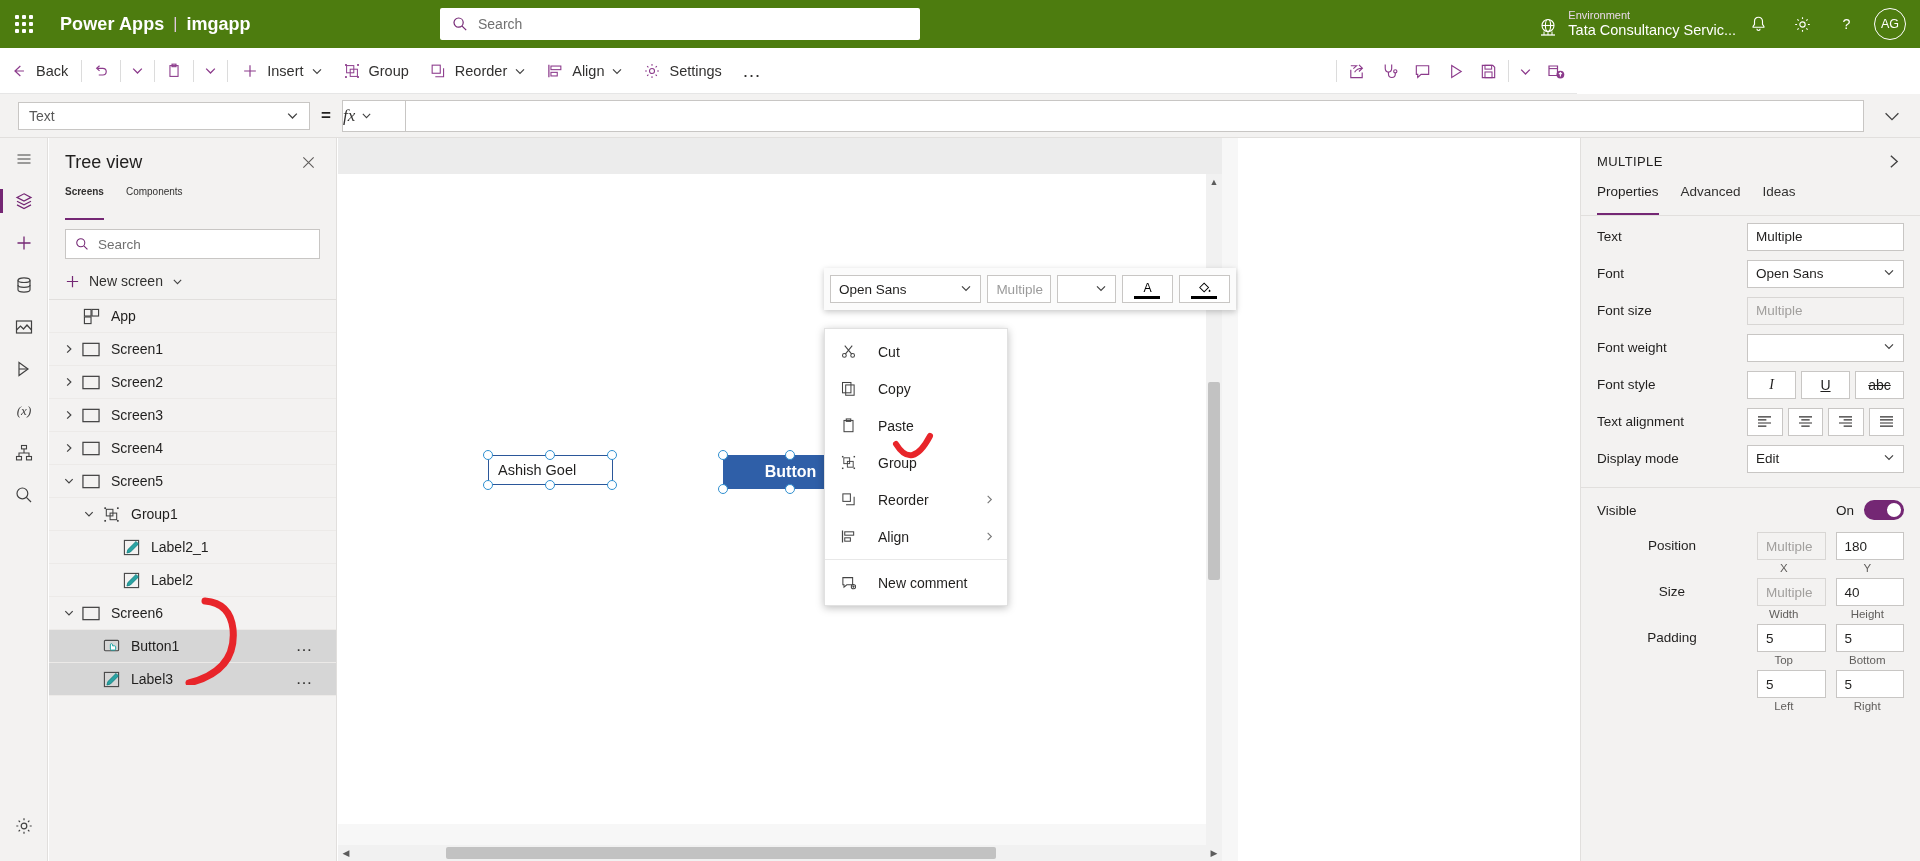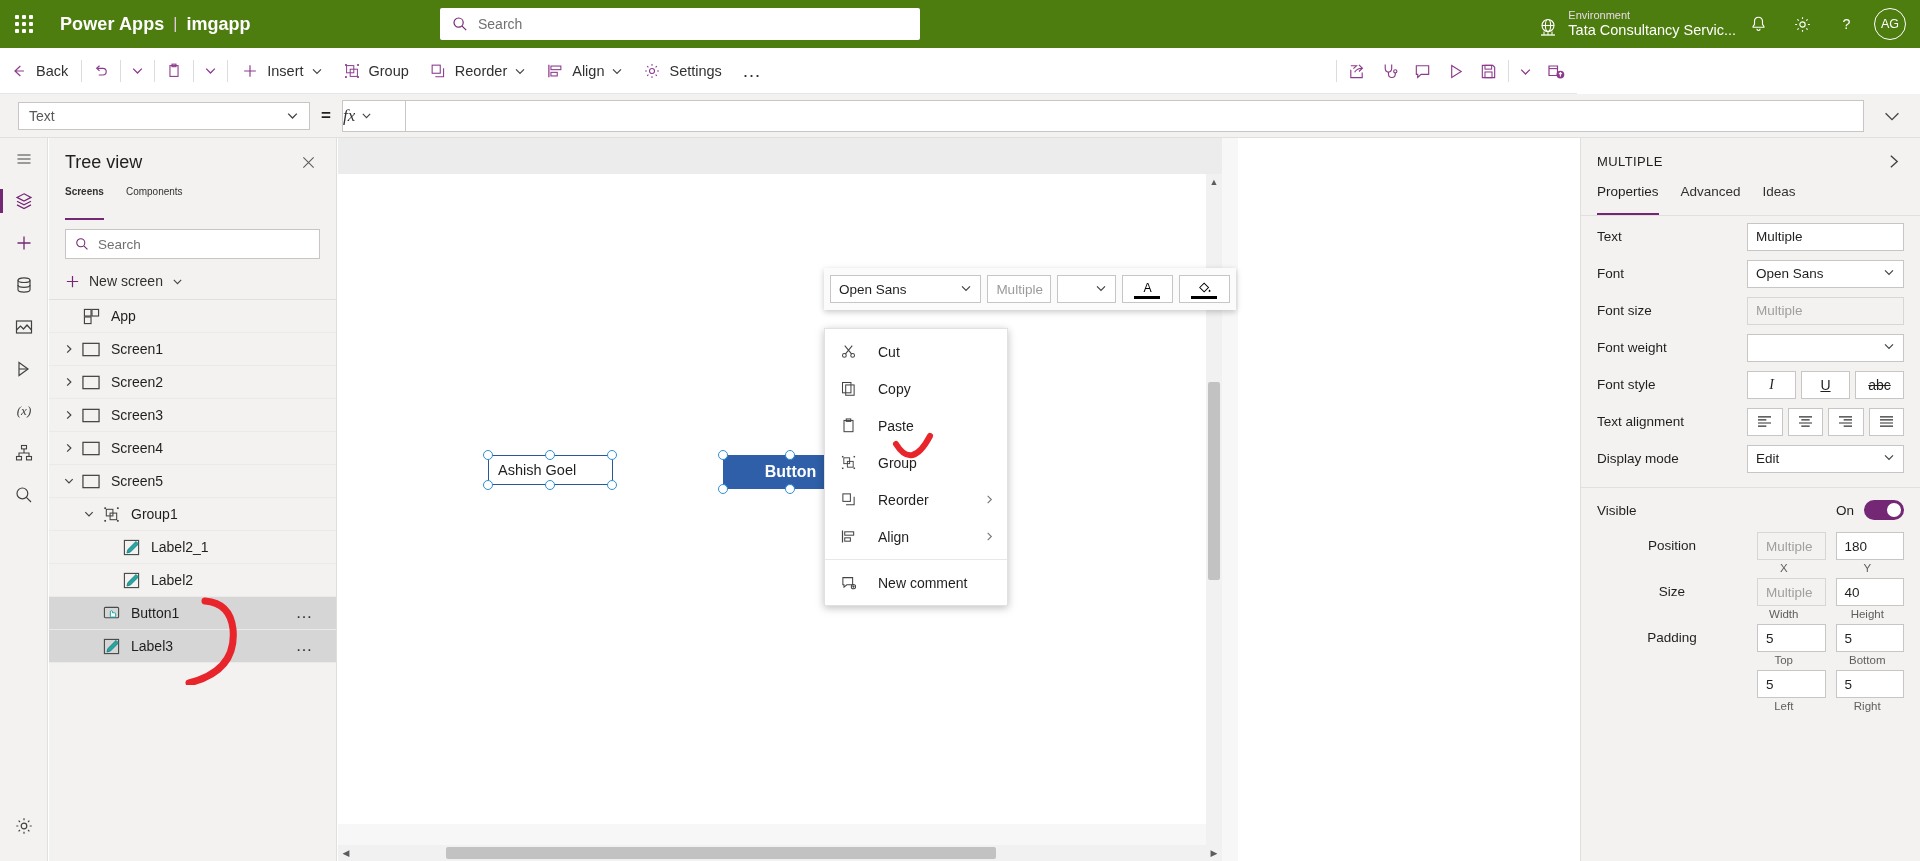--- a/index.html
+++ b/index.html
@@ -657,20 +657,34 @@
           <span style="display:inline-block;width:50px"></span>
           <span class="twisty"></span>
           <span class="ic">
             <svg width="17" height="17" viewBox="0 0 18 18">
               <rect x="1.5" y="1.5" width="15" height="15" fill="none" stroke="#4a4a4a" stroke-width="1.2"></rect>
               <path d="M13.8 2.6L5.2 11.2l-1 3.6 3.6-1 8.6-8.6z" fill="#2aa3a3" stroke="#0f7f7f" stroke-width="0.9"></path>
             </svg>
           </span>
           <span class="nm">Label2</span>
         </div>
+        <div class="tv-row">
+          <span style="display:inline-block;width:10px"></span>
+          <span class="twisty">
+            <svg width="12" height="12" viewBox="0 0 13 13">
+              <path d="M2.5 4.5l4 4 4-4" fill="none" stroke="#424242" stroke-width="1.3"></path>
+            </svg>
+          </span>
+          <span class="ic">
+            <svg width="18" height="15" viewBox="0 0 19 15">
+              <rect x="1" y="1" width="17" height="13" fill="none" stroke="#424242" stroke-width="1.3"></rect>
+            </svg>
+          </span>
+          <span class="nm">Screen6</span>
+        </div>
         <div class="tv-row selected">
           <span style="display:inline-block;width:30px"></span>
           <span class="twisty"></span>
           <span class="ic">
             <svg width="17" height="17" viewBox="0 0 18 18">
               <rect x="1.5" y="2.5" width="15" height="11" rx="1" fill="none" stroke="#4a4a4a" stroke-width="1.2"></rect>
               <path d="M7.8 7.2v4.6c0 .6.5 1 1 1h3.4c.7 0 1.2-.5 1.2-1.2V9.3c0-.6-.5-1-1.1-1h-2.2V7.2c0-.7-.5-1.2-1.2-1.2s-1.1.5-1.1 1.2z" fill="#fff" stroke="#13a3a3" stroke-width="1"></path>
             </svg>
           </span>
           <span class="nm">Button1</span>

